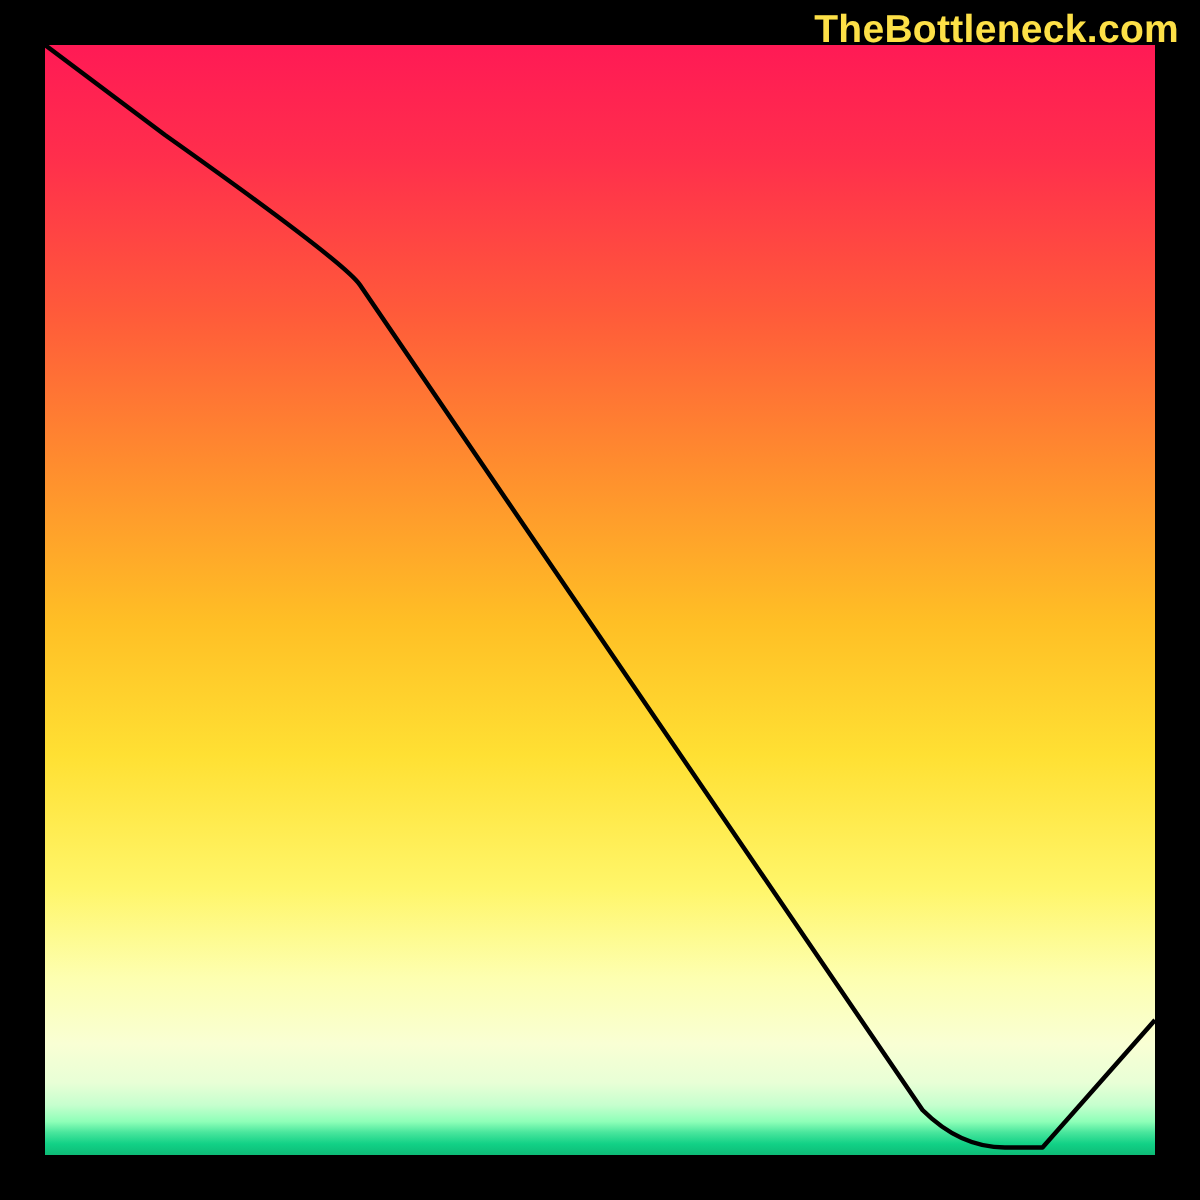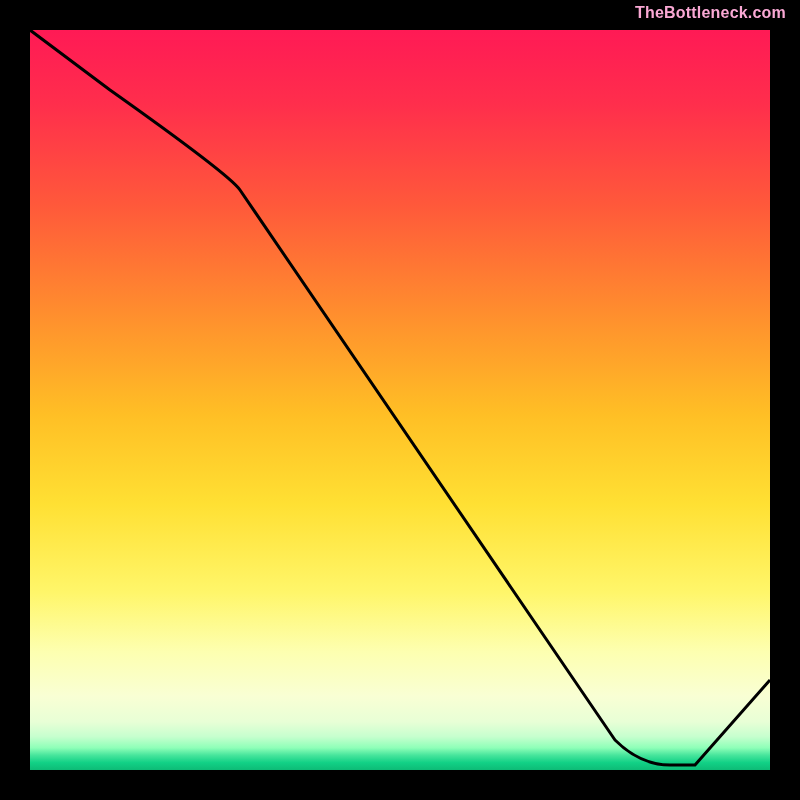--- a/index.html
+++ b/index.html
@@ -3,23 +3,23 @@
 <meta charset="utf-8">
 <style>
   * { margin: 0; padding: 0; box-sizing: border-box; }
   html, body { width: 800px; height: 800px; background: #000; overflow: hidden; }
   .wrap { position: relative; width: 800px; height: 800px; background: #000; }
   .attribution {
     position: absolute;
     top: 4px;
     right: 14px;
     font-family: Arial, Helvetica, sans-serif;
-    font-size: 16px;
+    font-size: 26px;
     font-weight: 600;
-    color: #f9a8d4;
+    color: #fde047;
     letter-spacing: 0.2px;
   }
   .plot {
     position: absolute;
     left: 30px;
     top: 30px;
     width: 740px;
     height: 740px;
     overflow: hidden;
   }

